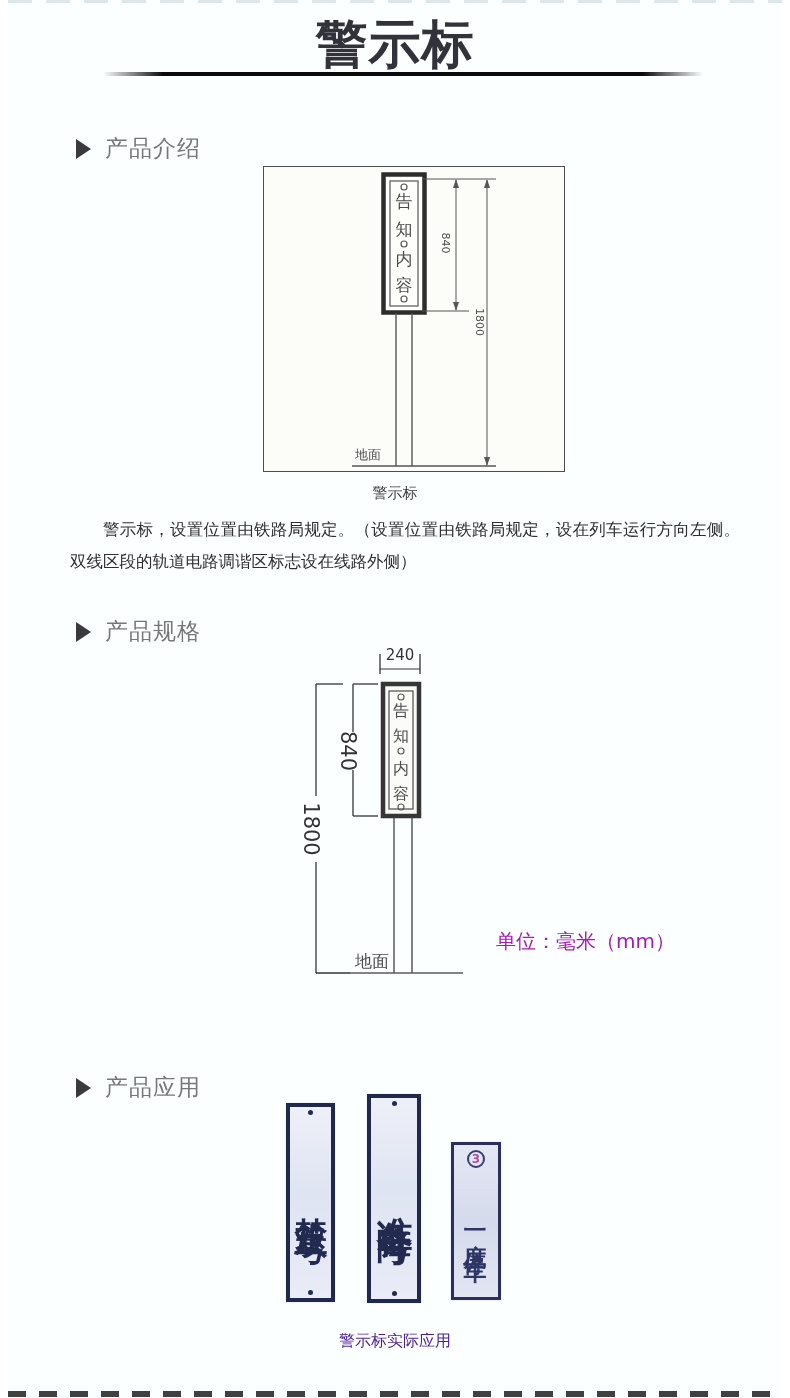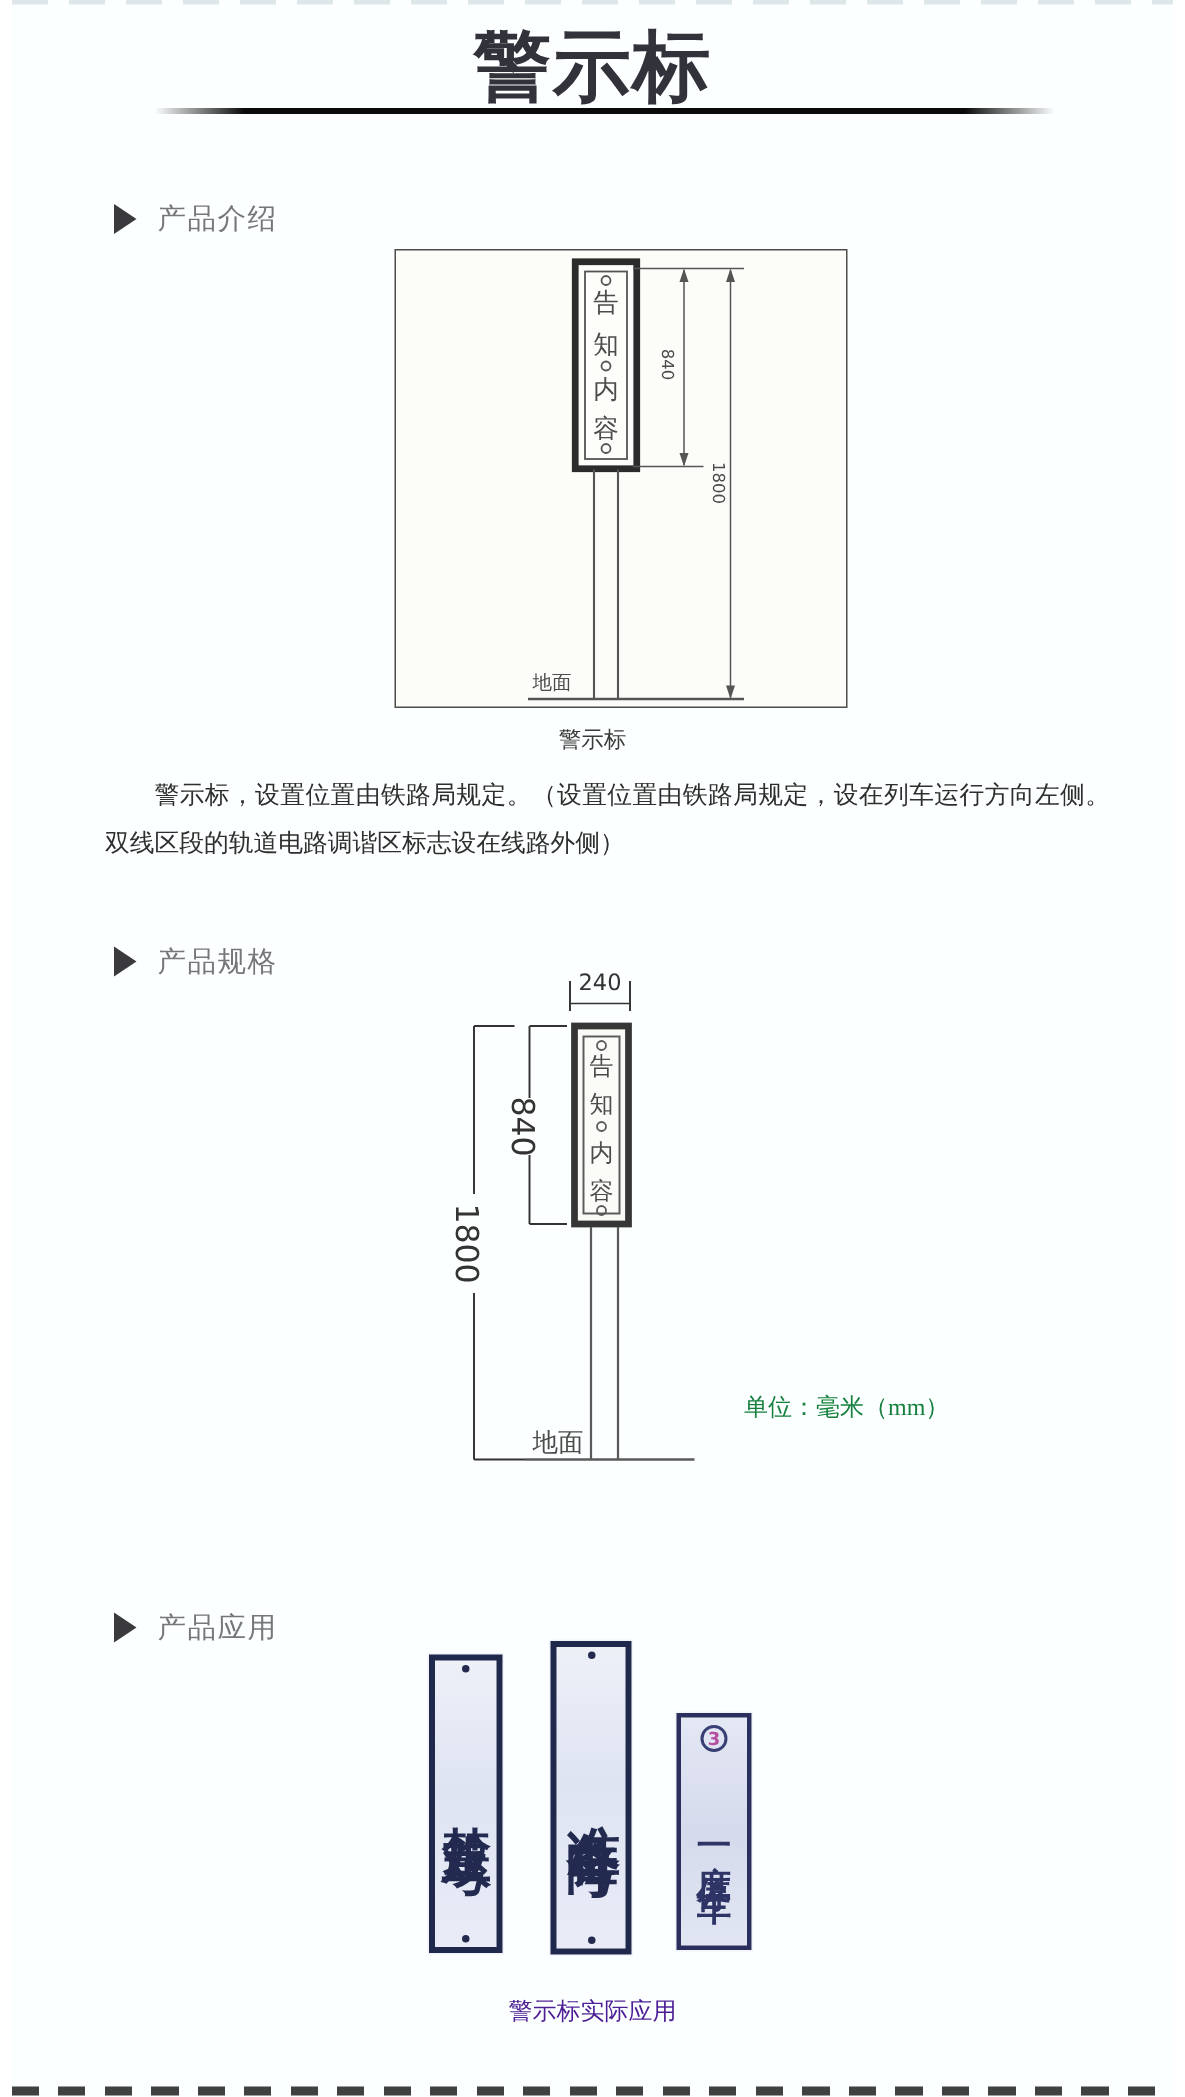--- a/index.html
+++ b/index.html
@@ -41,24 +41,24 @@
     position: absolute; left: 68px;
     display: flex; align-items: center; gap: 14px;
   }
   .section-header .tri {
     width: 0; height: 0;
     border-left: 15px solid #39393e;
     border-top: 10px solid transparent;
     border-bottom: 10px solid transparent;
   }
   .section-header .lbl {
-    font-size: 19px; color: #77777b; letter-spacing: 1px;
+    font-size: 23px; color: #77777b; letter-spacing: 1px;
   }
   .sh-intro { top: 133px; }
-  .sh-spec  { top: 616px; margin-top: 12px; }
+  .sh-spec  { top: 616px; }
   .sh-app   { top: 1072px; }
 
   .diagram1-box {
     position: absolute; left: 255px; top: 166px; width: 302px; height: 306px;
     border: 1.5px solid #4d4d4d;
     background: #fcfcf9;
   }
   .diagram2 { position: absolute; left: 290px; top: 646px; }
 
   .drawing-text { fill: #4c4c4c; font-family: "DejaVu Sans", sans-serif; }
@@ -71,21 +71,21 @@
   .caption-1 { top: 484px; }
   .caption-2 { top: 1331px; font-size: 16px; color: #4c1d95; }
 
   .intro-paragraph {
     position: absolute; left: 62px; top: 514px; width: 670px;
     font-size: 16.5px; line-height: 32px; color: #2e2e2e;
     text-indent: 2em; text-align: justify;
   }
   .unit-label {
     position: absolute; left: 488px; top: 928px;
-    font-size: 16px; color: #15803d; font-family: Liberation Serif, serif;
+    font-size: 20px; color: #a21caf;
   }
 
   .app-sign {
     position: absolute;
     display: flex; flex-direction: column; align-items: center;
     box-shadow: 0 0 0 1px #f2f4fb;
   }
   .sign-a, .sign-b {
     border: 4px solid #20284c;
     background: linear-gradient(180deg, #eef0f8 0%, #dfe4f2 45%, #e9ecf7 100%);

